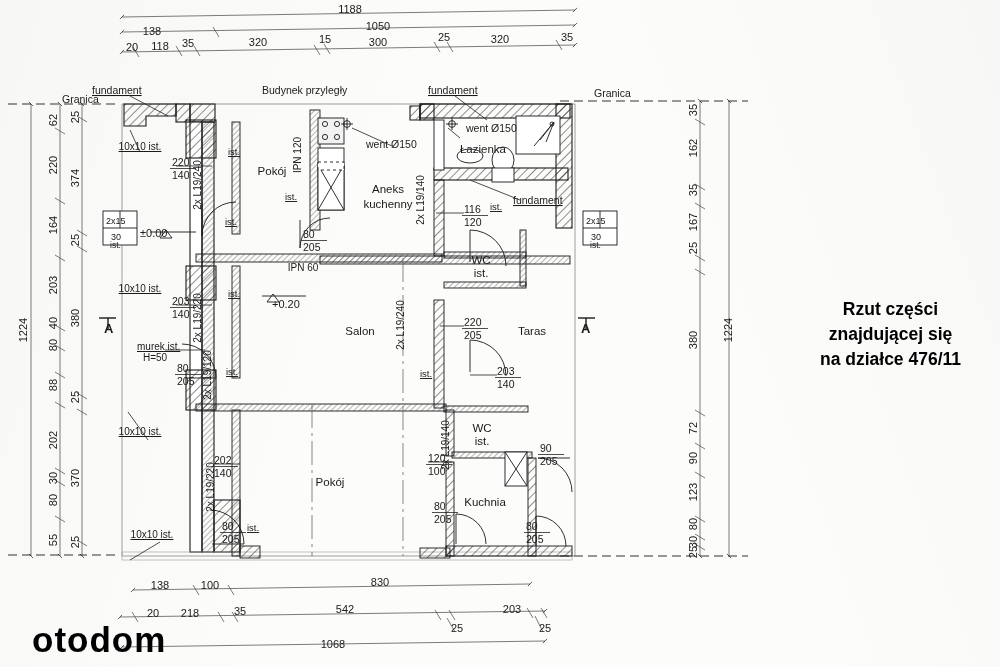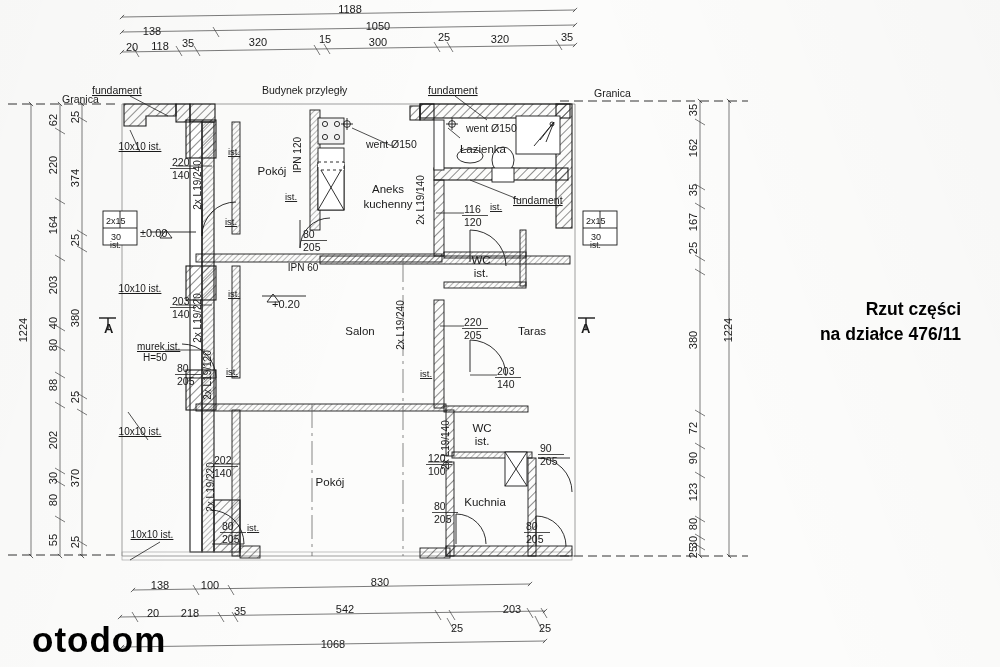--- a/index.html
+++ b/index.html
@@ -11,23 +11,23 @@
   #root{position:absolute;inset:0;}
   
   .paper{position:absolute;inset:0;
     background:
       linear-gradient(107deg, rgba(0,0,0,0.018) 0%, rgba(0,0,0,0) 40%),
       linear-gradient(250deg, rgba(0,0,0,0.02) 0%, rgba(0,0,0,0) 35%),
       #fcfcfb;
     pointer-events:none;}
   svg{position:absolute;left:0;top:0;}
   .caption{
-    position:absolute;left:756px;top:297px;width:205px;
+    position:absolute;left:788px;top:297px;width:205px;
     font-weight:bold;font-size:17.5px;line-height:1.42;
-    color:#000;text-align:right;
+    color:#000;text-align:center;
     font-family:"Liberation Sans", sans-serif;
   }
   .caption div{white-space:nowrap;}
   .watermark{
     position:absolute;left:32px;top:620px;
     font-size:35px;font-weight:bold;letter-spacing:1px;
     color:#000000;font-family:"Liberation Sans", sans-serif;
     user-select:none;
   }
   text{font-family:"Liberation Sans", sans-serif;fill:#1a1a1a;}
@@ -417,17 +417,18 @@
         <text x="697" y="458" font-size="11" text-anchor="middle" transform="rotate(-90 697 458)">90</text>
         <text x="697" y="492" font-size="11" text-anchor="middle" transform="rotate(-90 697 492)">123</text>
         <text x="697" y="524" font-size="11" text-anchor="middle" transform="rotate(-90 697 524)">80</text>
         <text x="697" y="542" font-size="11" text-anchor="middle" transform="rotate(-90 697 542)">30</text>
         <text x="697" y="552" font-size="11" text-anchor="middle" transform="rotate(-90 697 552)">25</text>
       </g>
   </svg>
 
   <div class="caption">
     <div>Rzut części</div>
+    <div>znajdującej się</div>
     <div>na działce 476/11</div>
   </div>
 
   <div class="watermark">otodom</div>
 </div>
 
 </body></html>

